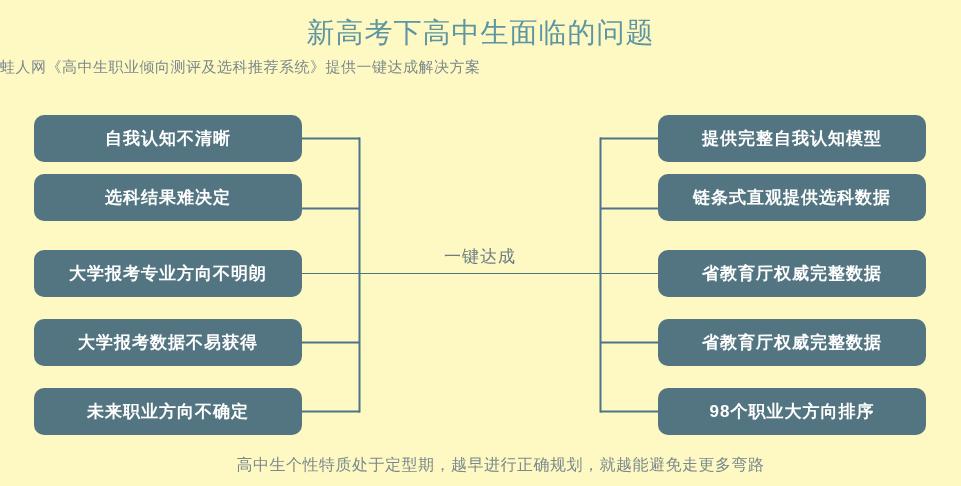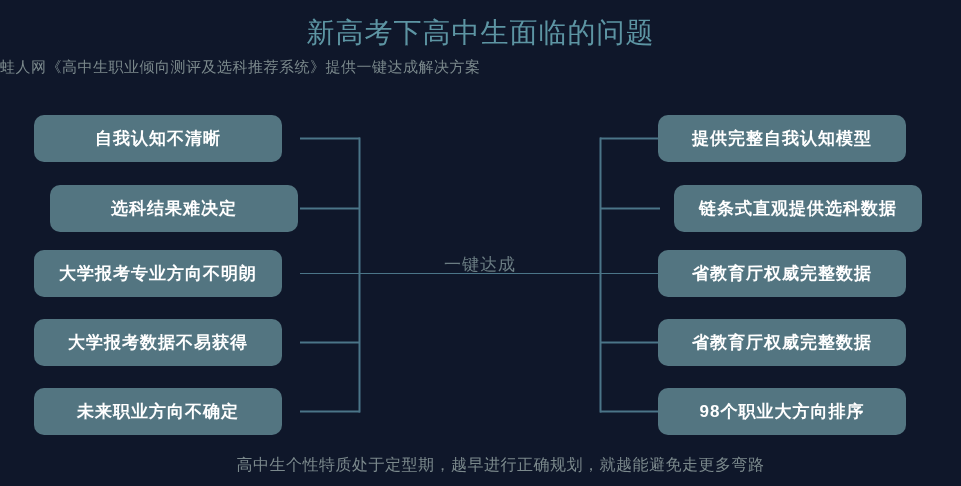--- a/index.html
+++ b/index.html
@@ -2,54 +2,54 @@
 <html><head>
 <meta charset="utf-8">
 <style>
   * { margin: 0; padding: 0; box-sizing: border-box; }
   html, body { background: #ffffff; }
   body {
     font-family: "Liberation Sans", "DejaVu Sans", sans-serif;
     width: 961px; height: 486px;
     position: relative; overflow: hidden;
   }
-  .stage { position: absolute; left: 0; top: 0; width: 961px; height: 486px; background: #0f172a; }
+  .stage { position: absolute; left: 0; top: 0; width: 961px; height: 486px; background: #fef9c3; }
 
   .title {
     position: absolute; left: 0; top: 14px; width: 961px;
     text-align: center; font-size: 28px; font-weight: 400;
     color: #5d95a3; letter-spacing: 1px;
   }
   .subtitle {
     position: absolute; left: 0; top: 58px; width: 961px;
     font-size: 15px; font-weight: 400;
     color: #7b898c; letter-spacing: 0.5px;
   }
 
   .box {
-    position: absolute; width: 248px; height: 47px;
+    position: absolute; width: 268px; height: 47px;
     background: #537581; border-radius: 10px;
     color: #ffffff; font-size: 17px; font-weight: 700;
     display: flex; align-items: center; justify-content: center;
     text-align: center; letter-spacing: 1px;
   }
   .box.left  { left: 34px; }
   .box.right { left: 658px; }
   .r1 { top: 115px; }
-  .r2 { top: 185px; margin-left: 16px; }
+  .r2 { top: 174px; }
   .r3 { top: 250px; font-family: Liberation Mono, monospace; }
   .r4 { top: 319px; text-align: center; }
   .r5 { top: 388px; }
 
   .connectors { position: absolute; left: 0; top: 0; width: 961px; height: 486px; }
 
   .center-label {
     position: absolute; left: 360px; top: 245px; width: 240px;
     text-align: center; font-size: 17px; color: #6b7d83;
-    letter-spacing: 1px; background: #ffffff00; margin-top: 8px;
+    letter-spacing: 1px; background: #ffffff00;
   }
 
   .footer-note {
     position: absolute; left: 0; top: 455px; width: 961px;
     text-align: center; font-size: 16px; color: #7b898c;
     letter-spacing: 0.5px;
     padding-left: 40px;
   }
 </style>
 </head>

